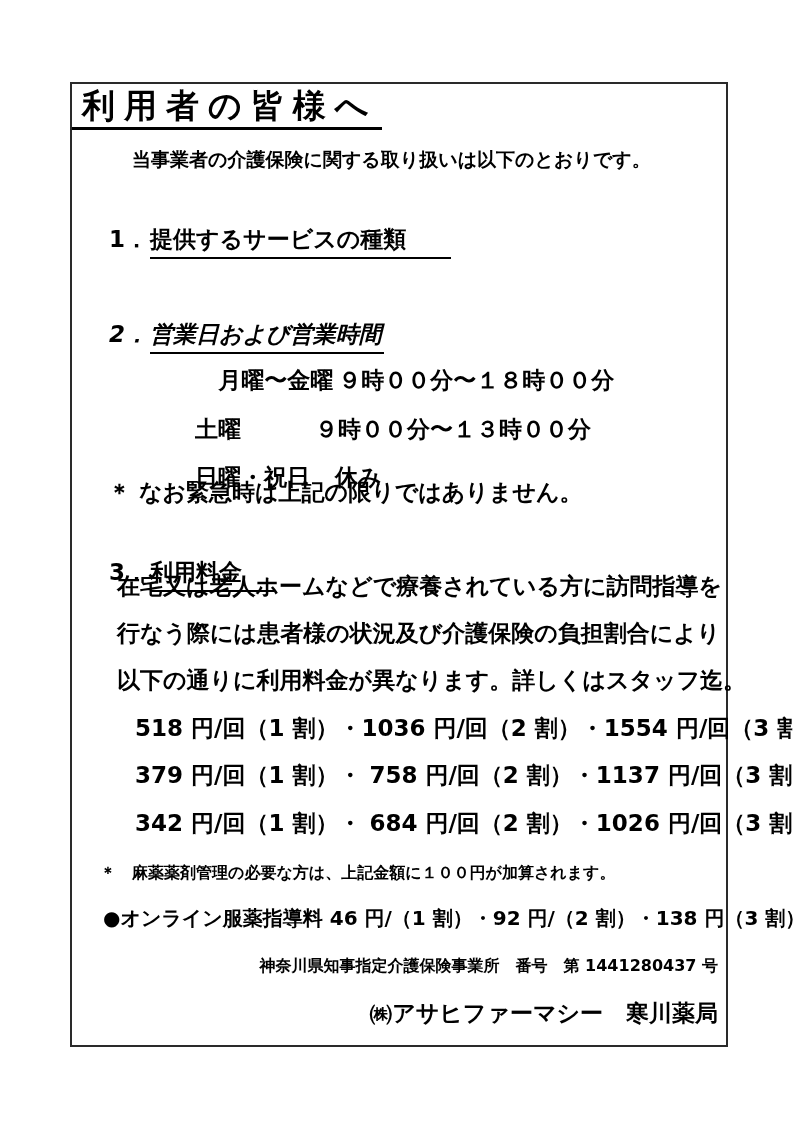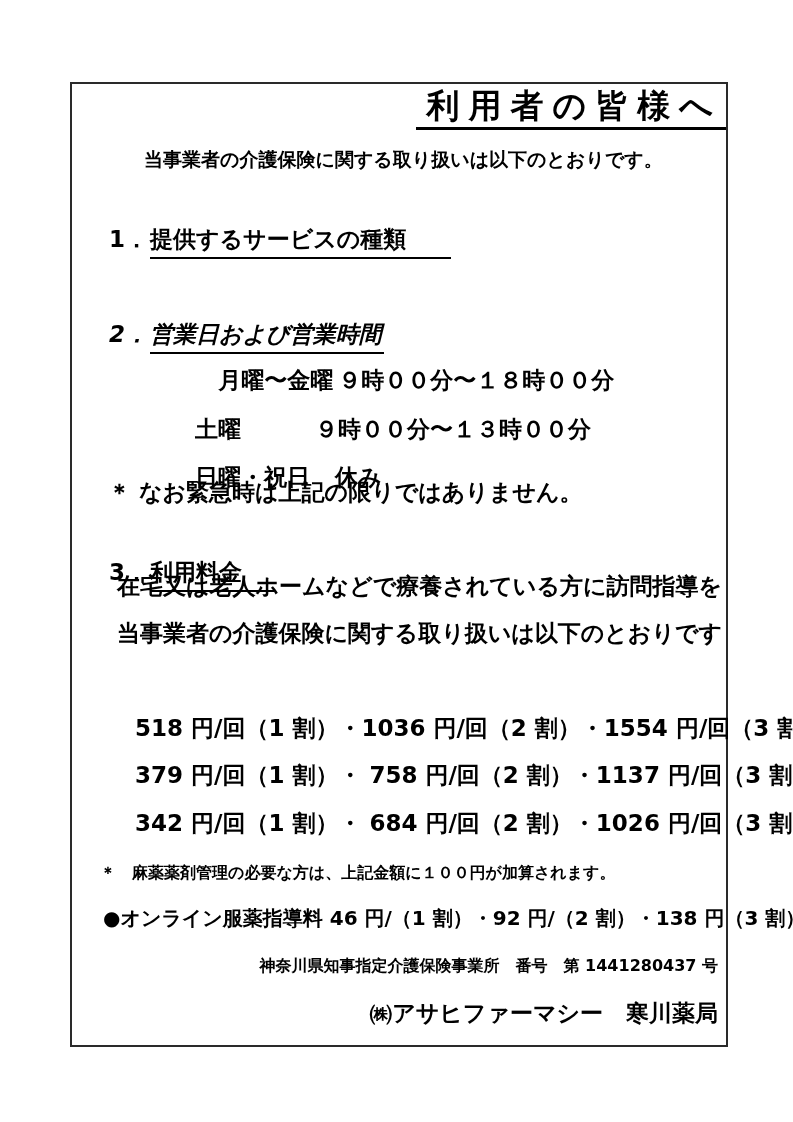--- a/index.html
+++ b/index.html
@@ -29,32 +29,32 @@
     white-space: pre;
     line-height: 34px;
     height: 34px;
   }
   .doc-title {
     top: 4px;
     left: 0;
     width: 100%;
     height: 44px;
     line-height: 44px;
-    text-align: right;
+    text-align: left;
     font-size: 33px;
     white-space: normal;
   }
   .doc-title .u-title {
     display: inline-block;
     letter-spacing: 9px;
     border-bottom: 3px solid #000;
     padding: 0 4px 3px 10px;
     line-height: 36px;
   }
-  .intro      { top: 58px;  left: 60px; font-size: 19px; margin-left: 12px; }
+  .intro      { top: 58px;  left: 60px; font-size: 19px; }
   .sec-head   { font-size: 23px; left: 5px; }
   .sec1-head  { top: 104px; }
   .sec2-head  { top: 199px; font-style: italic; }
   .sec3-head  { top: 437px; }
   .sec-num {
     display: inline-block;
     width: 41px;
   }
   .u-head {
     display: inline-block;
@@ -118,21 +118,22 @@
     <span class="sched-label">日曜・祝日</span><span class="sched-value">休み</span>
   </div>
 
   <div class="ln note-emg">＊ なお緊急時は上記の限りではありません。</div>
 
   <div class="ln sec-head sec3-head">
     <span class="sec-num">3．</span><span class="u-head u-pad-md">利用料金</span>
   </div>
 
   <div class="ln para para-1">在宅又は老人ホームなどで療養されている方に訪問指導を</div>
-  <div class="ln para para-2">当事業者の介護保険に関する取り扱いは以下のとおりです</div>
+  <div class="ln para para-2">行なう際には患者様の状況及び介護保険の負担割合により</div>
+  <div class="ln para para-3">以下の通りに利用料金が異なります。詳しくはスタッフ迄。</div>
 
   <div class="ln price price-1">518 円/回（1 割）・1036 円/回（2 割）・1554 円/回（3 割）</div>
   <div class="ln price price-2">379 円/回（1 割）・ 758 円/回（2 割）・1137 円/回（3 割）</div>
   <div class="ln price price-3">342 円/回（1 割）・ 684 円/回（2 割）・1026 円/回（3 割）</div>
 
   <div class="ln note-narc">＊　麻薬薬剤管理の必要な方は、上記金額に１００円が加算されます。</div>
 
   <div class="ln online-fee">●オンライン服薬指導料 46 円/（1 割）・92 円/（2 割）・138 円（3 割）</div>
 
   <div class="ln license">神奈川県知事指定介護保険事業所　番号　第 1441280437 号</div>

